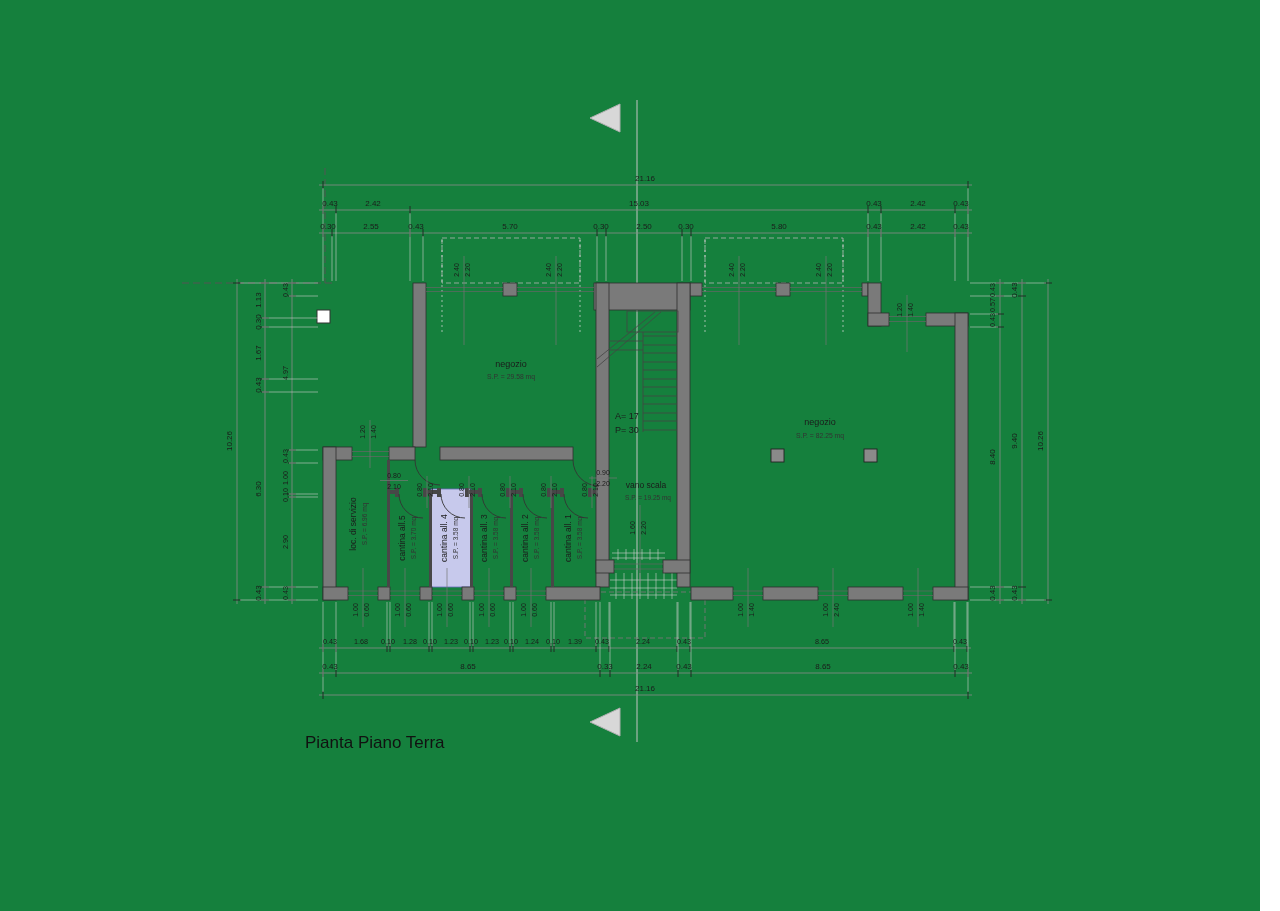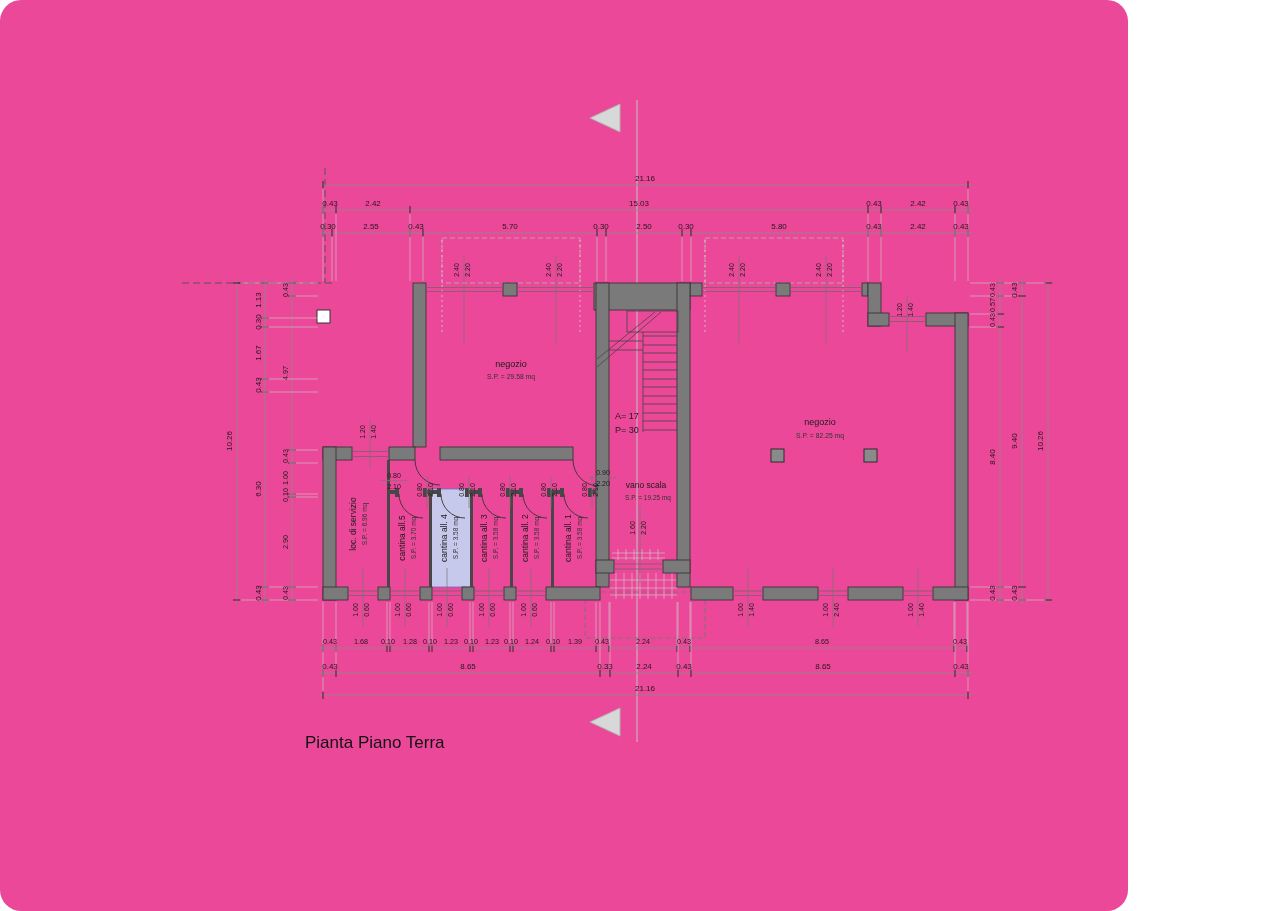--- a/index.html
+++ b/index.html
@@ -1,16 +1,16 @@
 <!DOCTYPE html>
 <html><head>
 <meta charset="utf-8">
 <style>
   html,body{margin:0;padding:0;background:#ffffff;}
-  .canvas{position:relative;width:1128px;height:911px;background:#ec4899;overflow:hidden;border-radius:21px;}
+  .canvas{position:relative;width:1260px;height:911px;background:#15803d;overflow:hidden;}
   svg{display:block;}
   text{font-family:"Liberation Sans",sans-serif;fill:#1b1b1b;}
   .t8{font-size:8px;text-anchor:middle;}
   .t72{font-size:7.2px;text-anchor:middle;}
   .t7{font-size:7px;text-anchor:middle;}
   .rn{font-size:9px;text-anchor:middle;}
   .rn85{font-size:8.5px;text-anchor:middle;}
   .ar{font-size:6.8px;text-anchor:middle;fill:#333;}
   .ar65{font-size:6.5px;text-anchor:middle;fill:#333;}
   .st{font-size:9px;text-anchor:start;}

